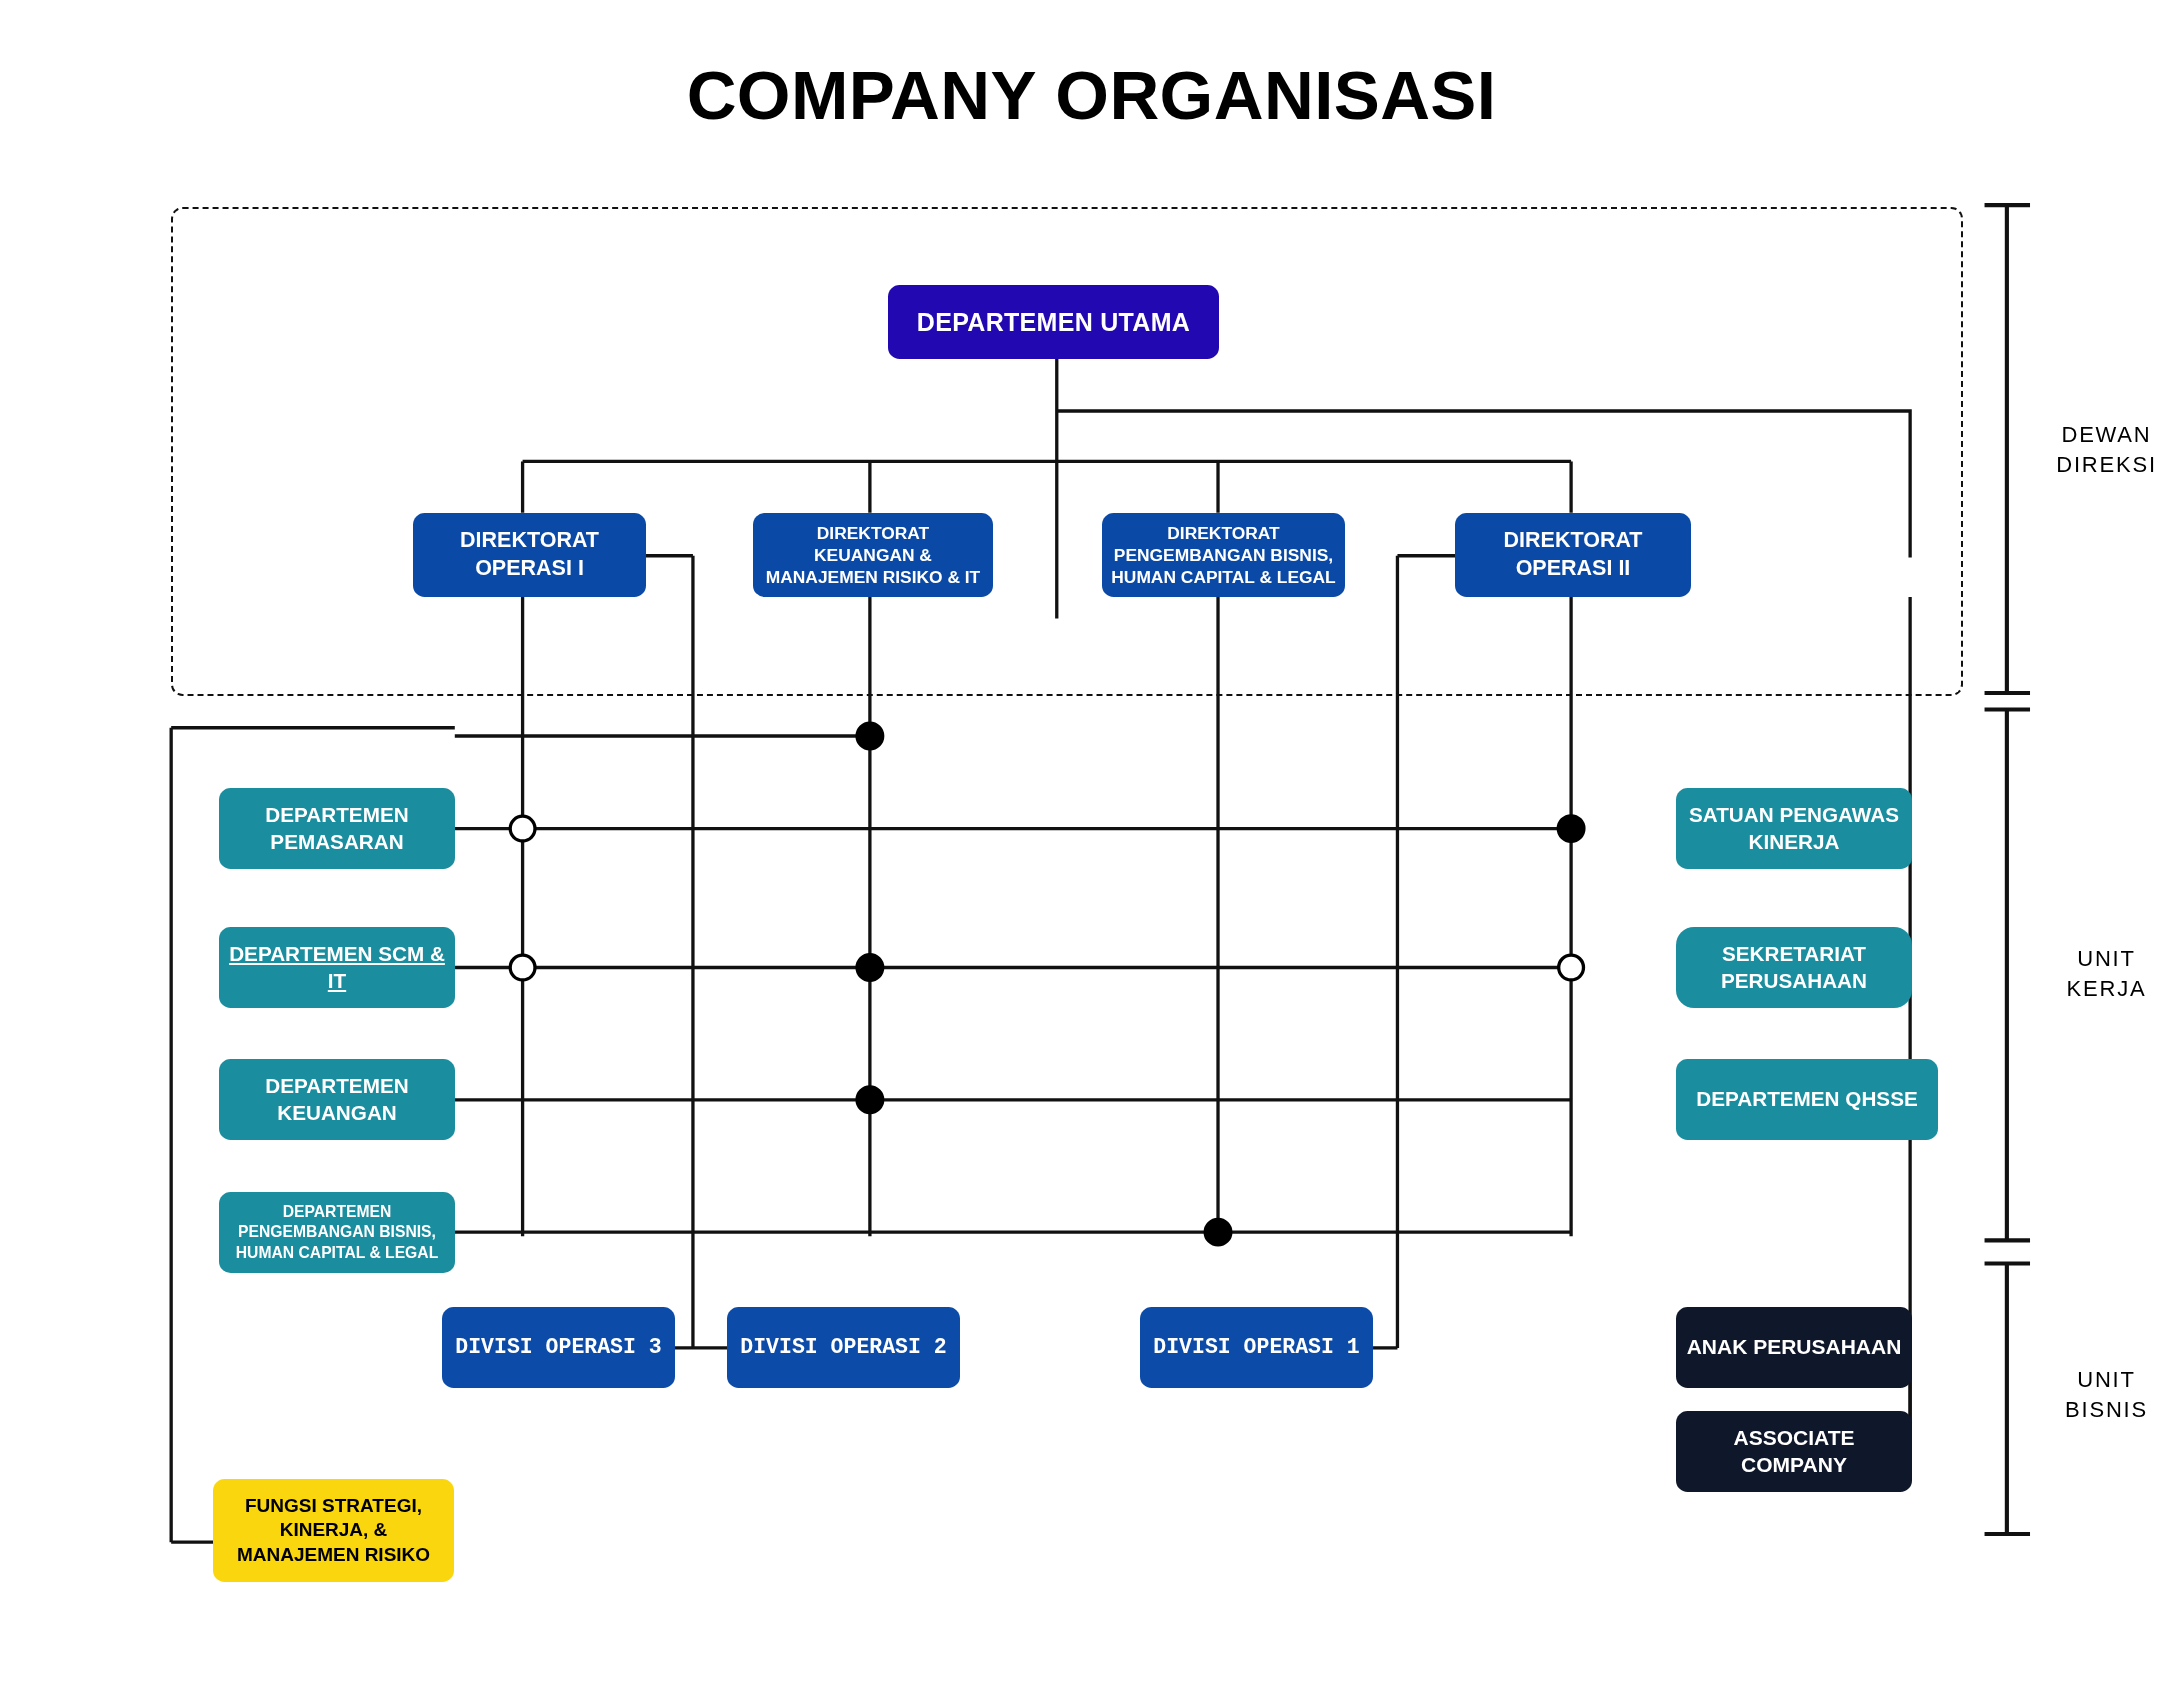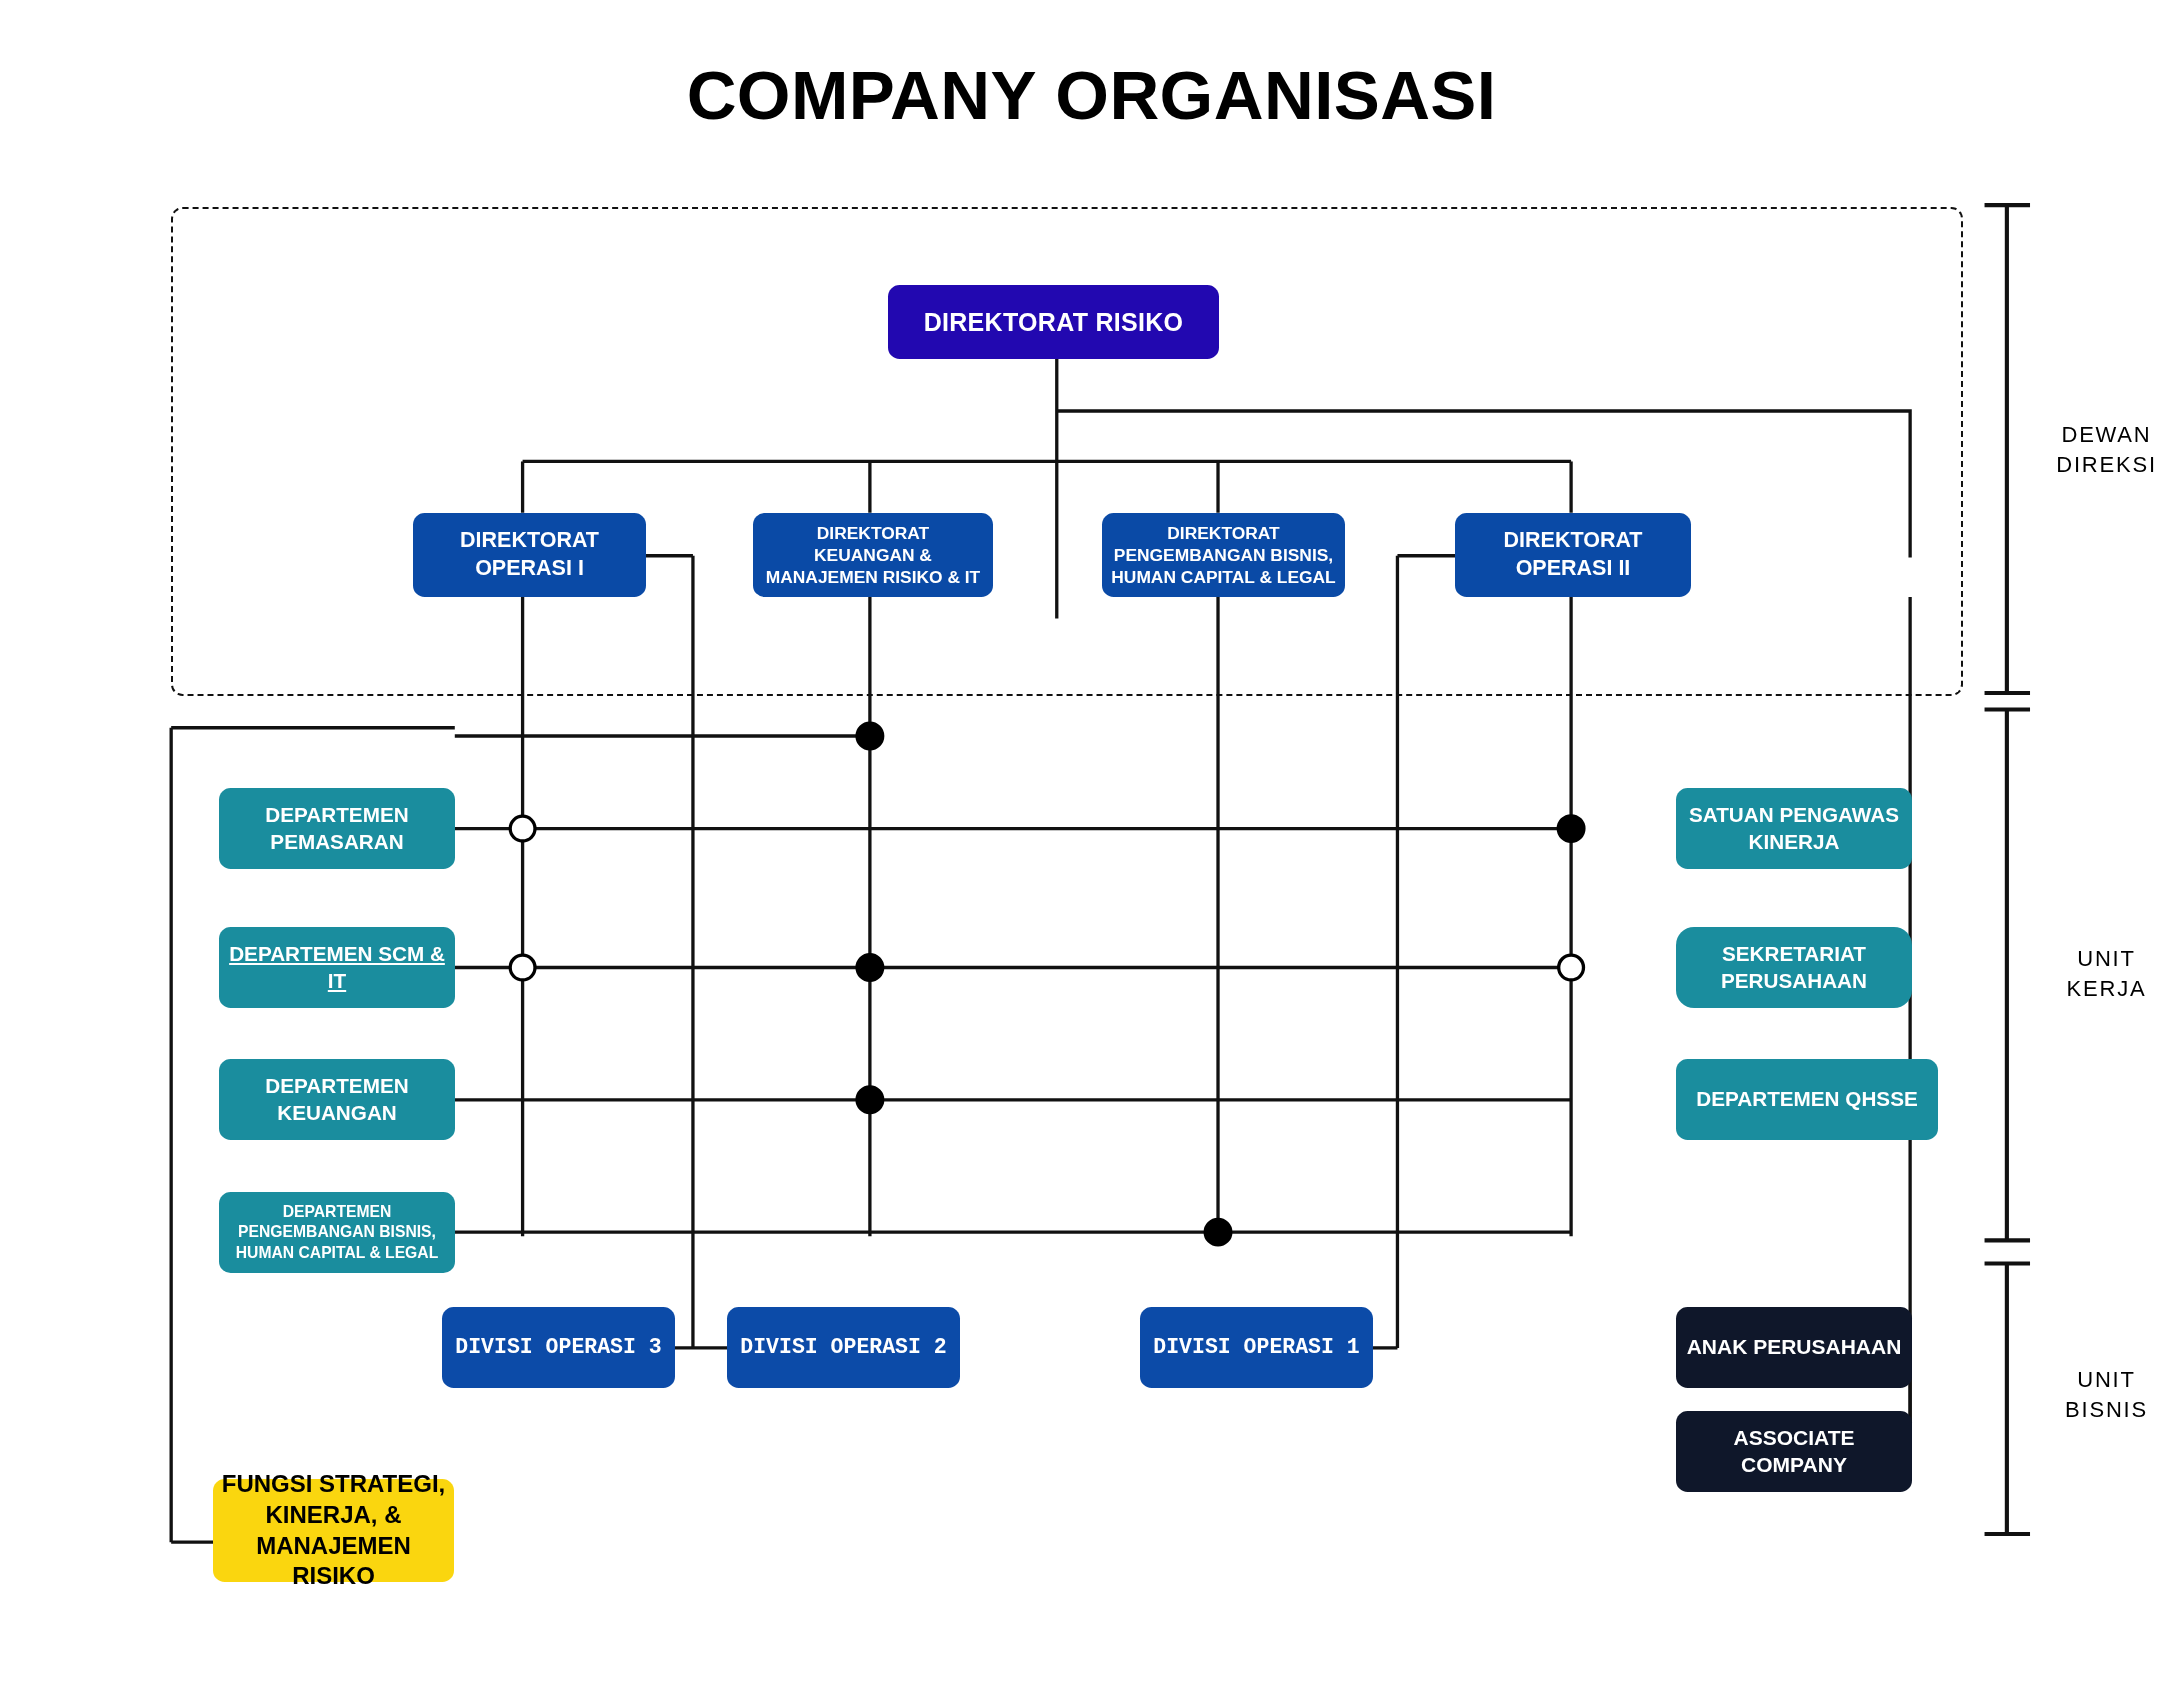--- a/index.html
+++ b/index.html
@@ -69,21 +69,21 @@
   .node-root      { background: #2208b0; font-size: 25px; letter-spacing: 0.3px; }
   .node-dir       { background: #0a4aa6; }
   .node-dir-1l    { font-size: 21.5px; }
   .node-dir-3l    { font-size: 17.4px; }
   .node-dept      { background: #1a8d9e; }
   .node-dept-2l   { font-size: 20.7px; }
   .node-dept-1l   { font-size: 20.7px; }
   .node-dept-3l   { font-size: 15.7px; }
   .node-div       { background: #0c4ba8; font-size: 21.5px; font-family: Liberation Mono, monospace; }
   .node-biz       { background: #0f172a; font-size: 21px; }
-  .node-fungsi    { background: #fad60f; color: #000000; font-size: 24px; }
+  .node-fungsi    { background: #fad60f; color: #000000; font-size: 19px; }
 
   
   .bracket-label {
     position: absolute;
     text-align: center;
     font-size: 22px;
     font-weight: 400;
     letter-spacing: 1.8px;
     color: #000000;
     line-height: 1.35;
@@ -180,21 +180,21 @@
       <path d="M2427,858 L2427,1500"></path>
       <path d="M2400,1500 L2455,1500"></path>
 
       <path d="M2400,1528 L2455,1528"></path>
       <path d="M2427,1528 L2427,1855"></path>
       <path d="M2400,1855 L2455,1855"></path>
     </g>
   </svg>
 
   <div class="node node-root" style="left:888px; top:285px; width:331px; height:74px;">
-    <span class="lbl">DIREKTORAT RISIKO</span>
+    <span class="lbl">DEPARTEMEN UTAMA</span>
   </div>
 
   <div class="node node-dir node-dir-1l" style="left:413px; top:513px; width:233px; height:84px;">
     <span class="lbl" style="white-space:pre-line;">DIREKTORAT
 OPERASI I</span>
   </div>
 
   <div class="node node-dir node-dir-3l" style="left:753px; top:513px; width:240px; height:84px;">
     <span class="lbl" style="white-space:pre-line;">DIREKTORAT
 KEUANGAN &amp;

